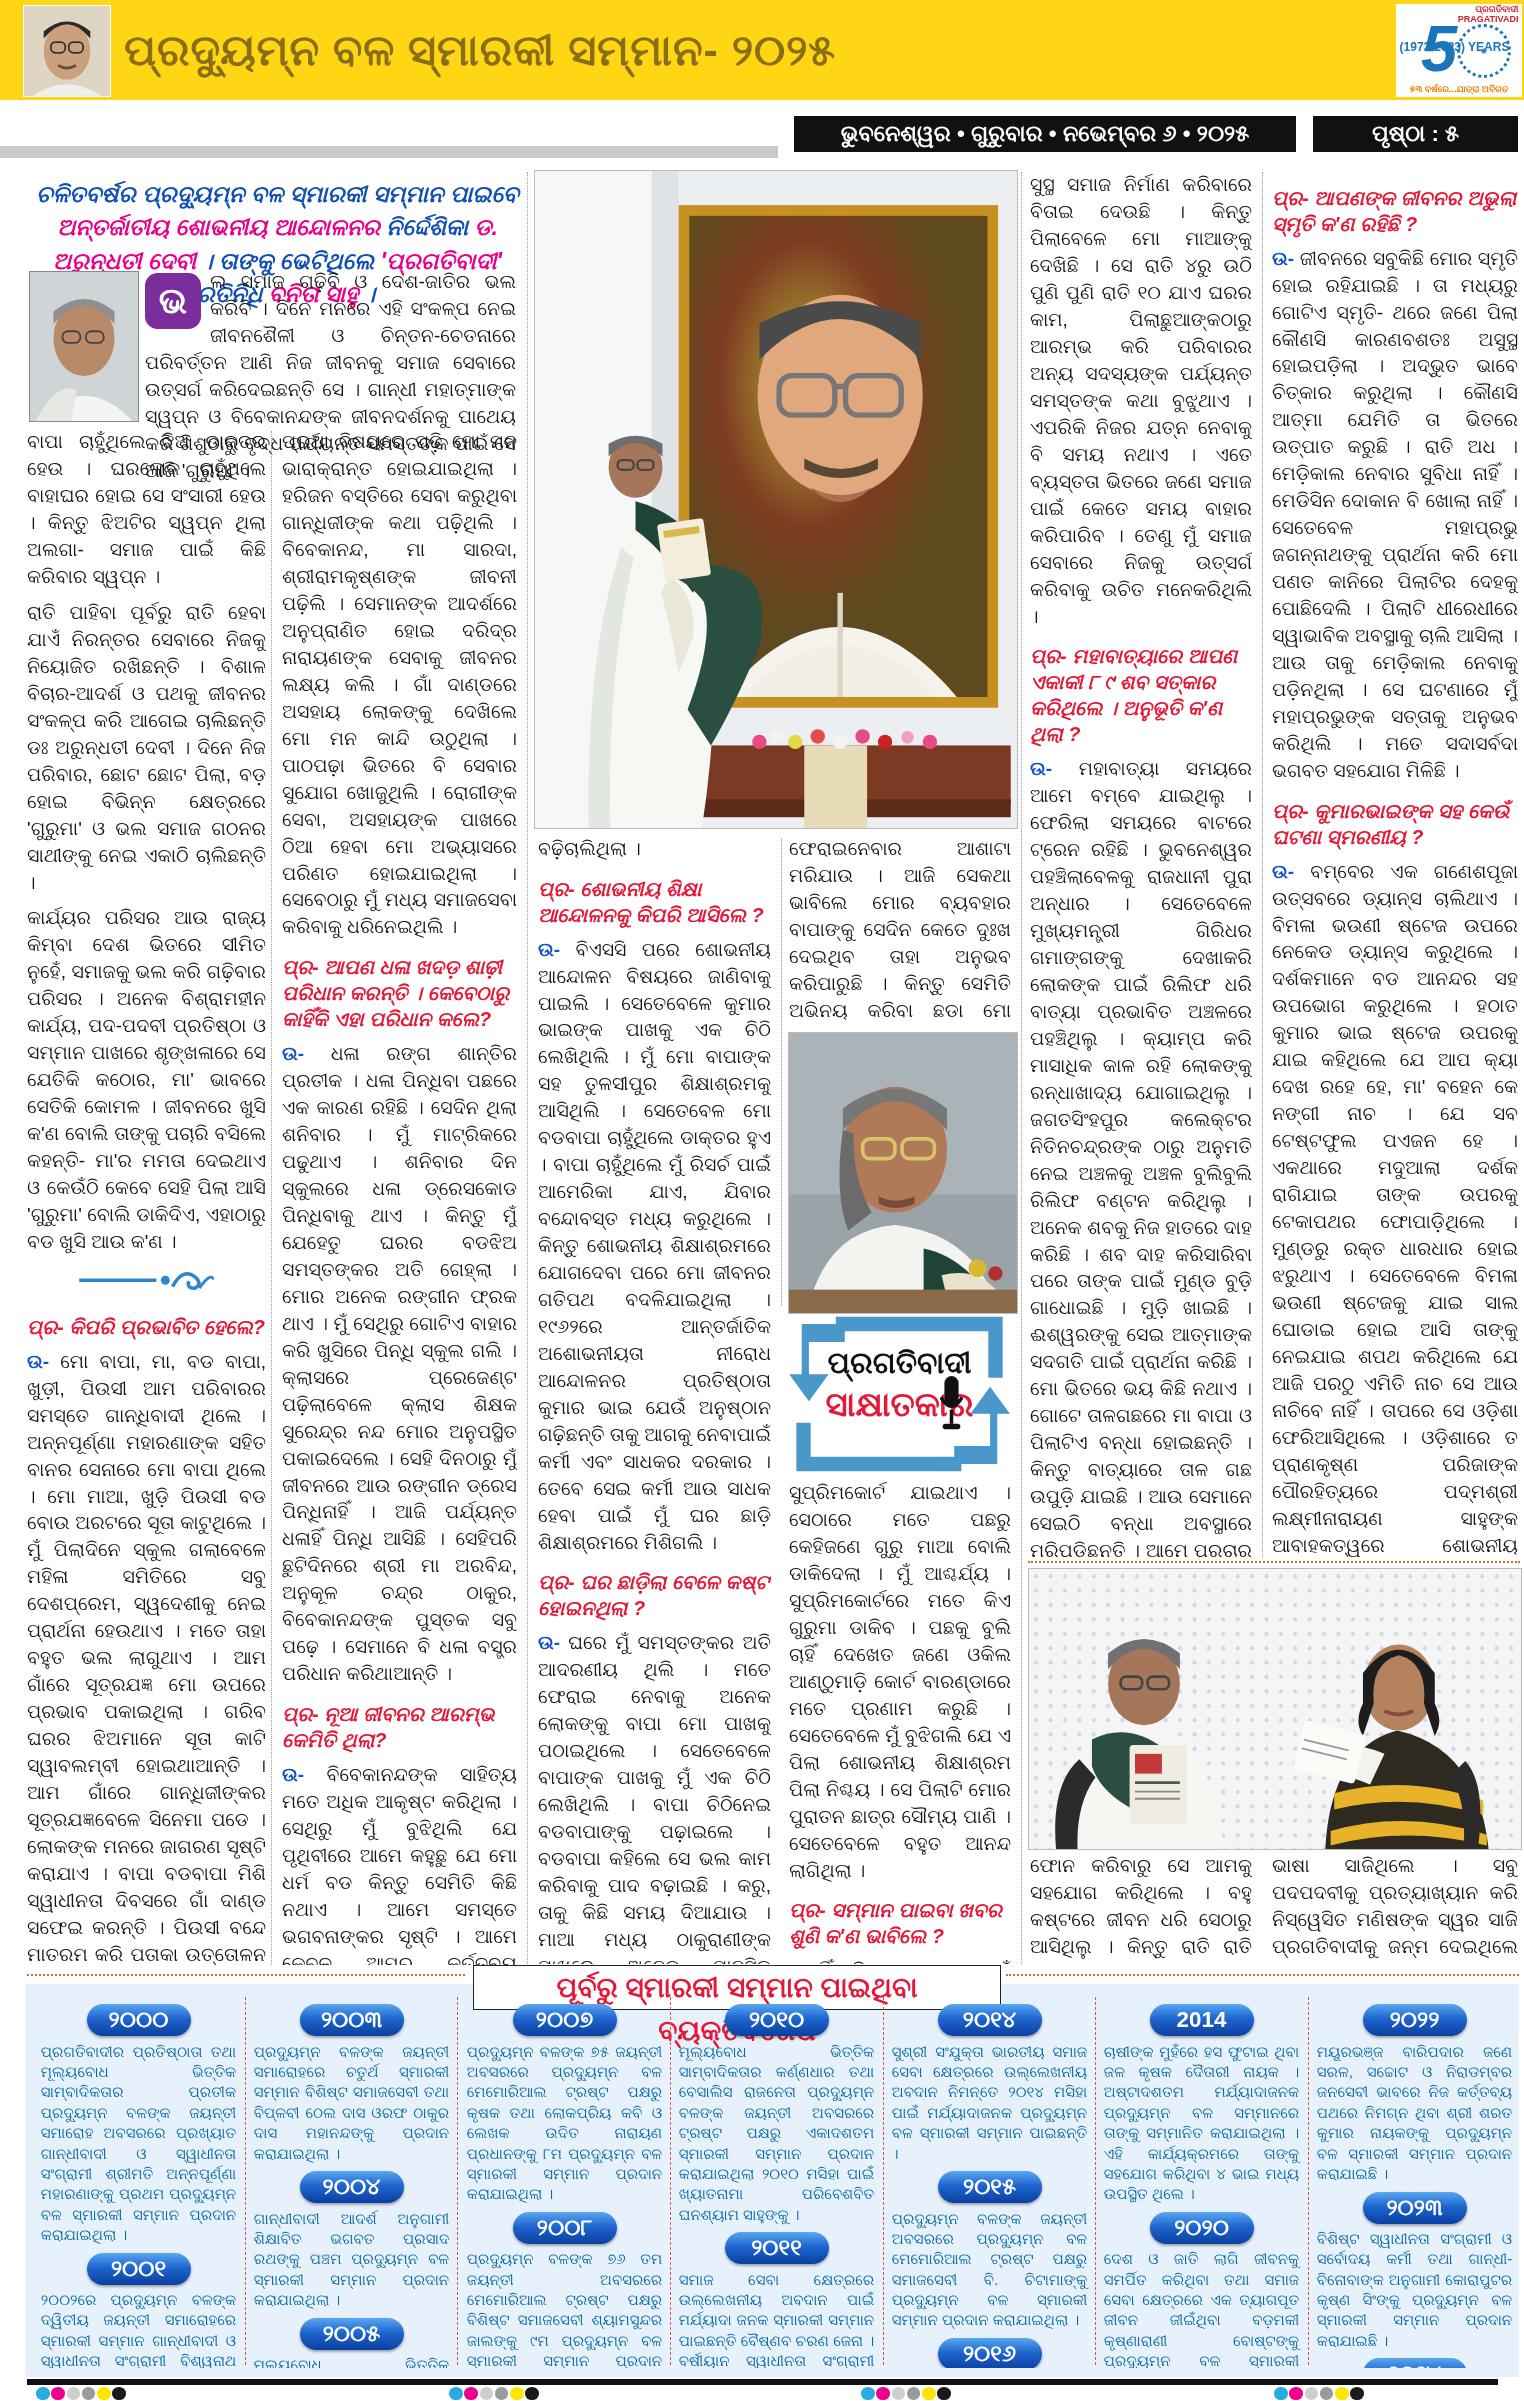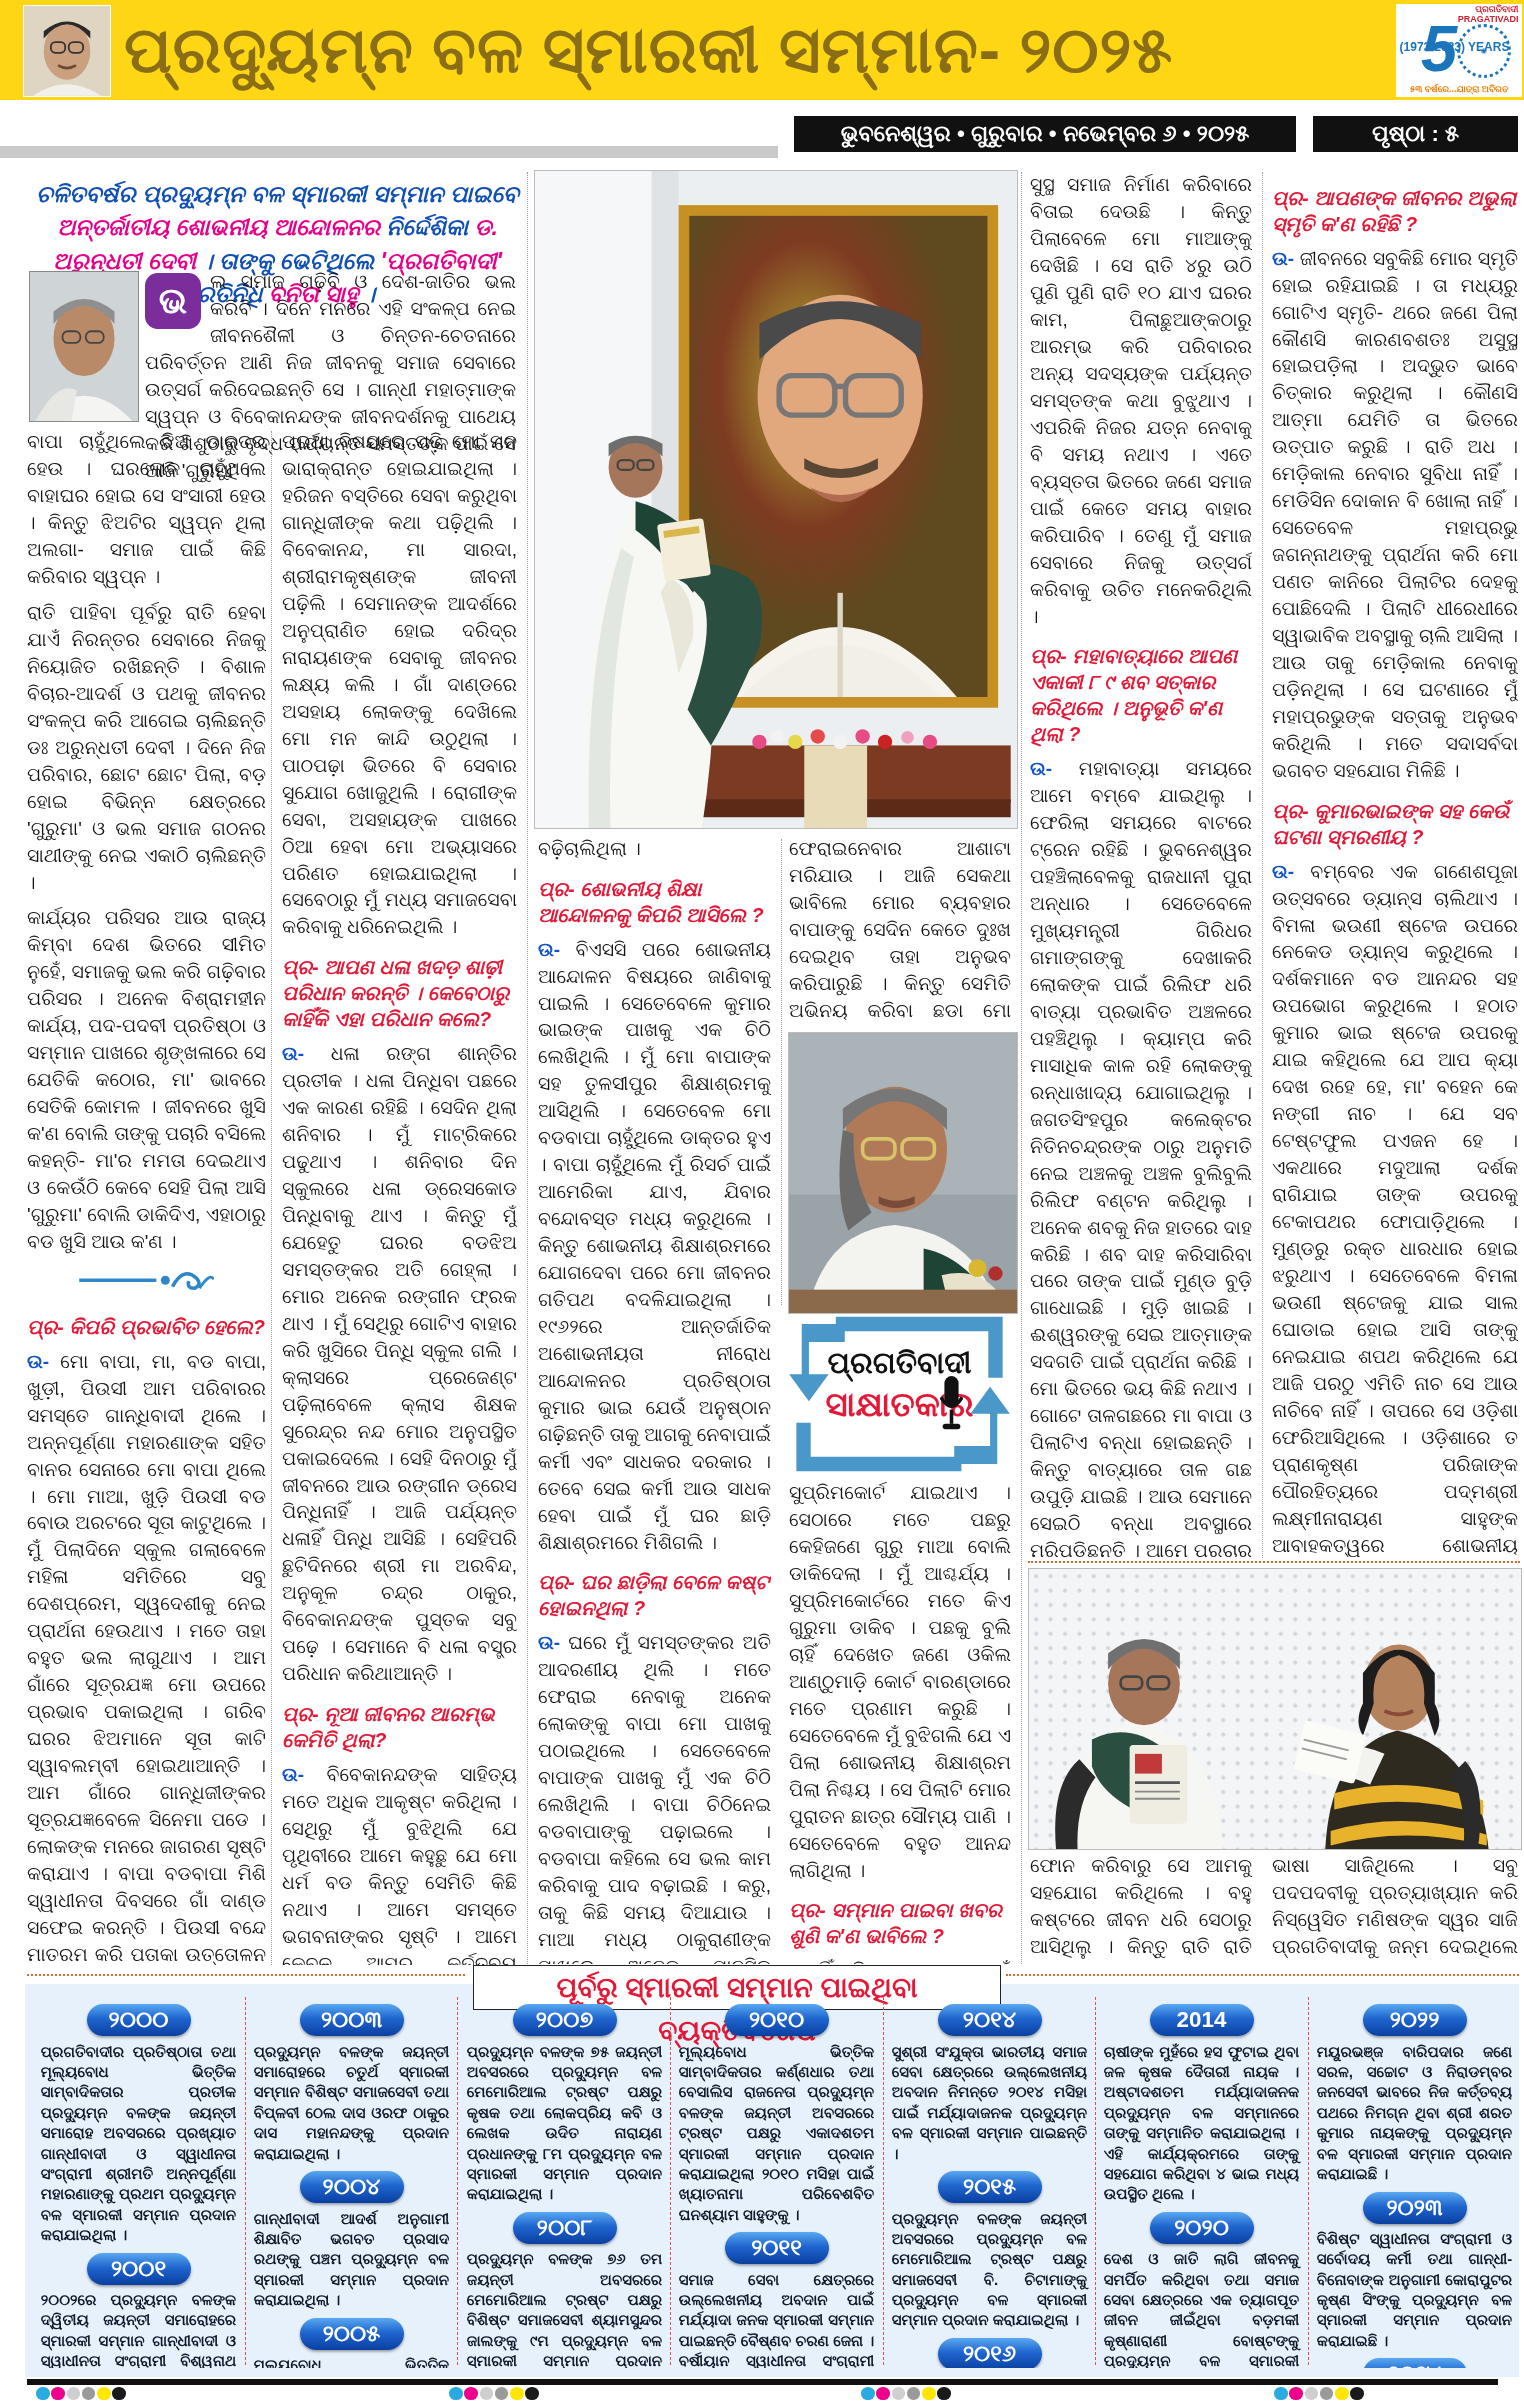--- a/index.html
+++ b/index.html
@@ -1,21 +1,21 @@
 <!DOCTYPE html>
 <html style="font-size:14.4px"><head>
 <meta charset="utf-8">
 <style>
   html,body{margin:0;padding:0;background:#ffffff;}
   body{width:1525px;height:2401px;position:relative;font-family:"Liberation Sans",sans-serif;color:#141414;}
   .abs{position:absolute;}
   
   #masthead{left:0;top:0;width:1525px;height:100px;background:#ffd614;}
   #mast-photo{left:23px;top:5.4px;width:86px;height:90px;background:#e9e2d2;border:1.8px solid #fff;overflow:hidden;}
-  #mast-title{left:124px;top:1.8px;width:1256px;height:97px;line-height:97px;font-size:64px;font-weight:bold;color:#8a6e15;letter-spacing:0.9px;white-space:nowrap;}
+  #mast-title{left:124px;top:1.8px;width:1256px;height:97px;line-height:97px;font-size:43px;font-weight:bold;color:#8a6e15;letter-spacing:0.9px;white-space:nowrap;}
   #logo50{left:1396px;top:3.6px;width:126px;height:93px;background:#fff;font-size:9px;}
   #logo50 .l-top{position:absolute;right:3.6px;top:1.8px;color:#d01f2e;font-weight:bold;font-size:9px;text-align:right;line-height:1.05;}
   #logo50 .l-years{position:absolute;left:3.6px;top:36px;color:#1b75bb;font-size:12px;font-weight:bold;line-height:1.2;}
   #logo50 .l-5{position:absolute;left:25px;top:7.2px;font-size:65px;font-style:italic;font-weight:bold;color:#1b75bb;}
   #logo50 .l-0{position:absolute;left:61px;top:20px;width:48px;height:48px;border:3.6px dotted #1b75bb;border-radius:50%;color:#1b75bb;font-size:7.2px;text-align:center;line-height:48px;}
   #logo50 .l-tag{position:absolute;left:0px;bottom:1.8px;width:126px;color:#f07d00;font-size:9px;font-weight:bold;text-align:center;}
   
   #gray-strip{left:0;top:146px;width:778px;height:11.7px;background:#c9c9c9;}
   #datebox{left:794px;top:116px;width:502px;height:36px;background:#111;color:#fff;font-size:22.4px;font-weight:bold;text-align:center;line-height:36px;}
   #pagebox{left:1313px;top:116px;width:205px;height:36px;background:#111;color:#fff;font-size:22.4px;font-weight:bold;text-align:center;line-height:36px;}
@@ -38,21 +38,21 @@
   .photo{position:absolute;overflow:hidden;}
   
   #ivlogo{left:782px;top:1315px;width:235px;height:158px;}
   #ivlogo .t1{position:absolute;left:0;top:30.5px;width:235px;text-align:center;font-size:30px;font-weight:bold;color:#111;}
   #ivlogo .t2{position:absolute;left:0;top:70px;width:235px;text-align:center;font-size:34px;font-weight:bold;color:#e31937;}
   
   #band{left:25px;top:1984px;width:1494px;height:393px;background:#e7f1fb;}
   #band-title{left:473px;top:1965px;width:526px;height:43px;background:#fff;border:1.8px solid #222;color:#e31937;font-weight:bold;font-size:28px;text-align:center;line-height:43px;}
   .award-col{position:absolute;top:1997px;width:199px;height:371px;overflow:hidden;}
   .award-badge{width:104px;height:32px;margin:7.2px auto 5.4px auto;background:linear-gradient(180deg,#5aa8f0 0%,#1f66cf 45%,#0a3fa0 100%);border-radius:16px;color:#fff;font-size:22.4px;font-weight:bold;text-align:center;line-height:32px;box-shadow:0 1.8px 2.7px rgba(0,0,0,.35);}
-  .award-txt{font-size:15px;line-height:1.36;text-align:justify;color:#0f172a;margin:0 1.8px 3.6px 1.8px;font-weight:bold;}
+  .award-txt{font-size:15px;line-height:1.36;text-align:justify;color:#0369a1;margin:0 1.8px 3.6px 1.8px;}
   .wavy{position:absolute;top:1997px;width:0;height:368px;border-left:1.8px dashed #e05050;}
   
   #botbar{left:27px;top:2379px;width:1471px;height:6.3px;background:#111;}
   .dots{position:absolute;top:2387px;height:12.6px;}
   .dot{display:inline-block;width:13.5px;height:12.6px;border-radius:50%;margin-right:1.8px;}
 </style>
 </head>
 <body>
 
 <div id="masthead" class="abs">

